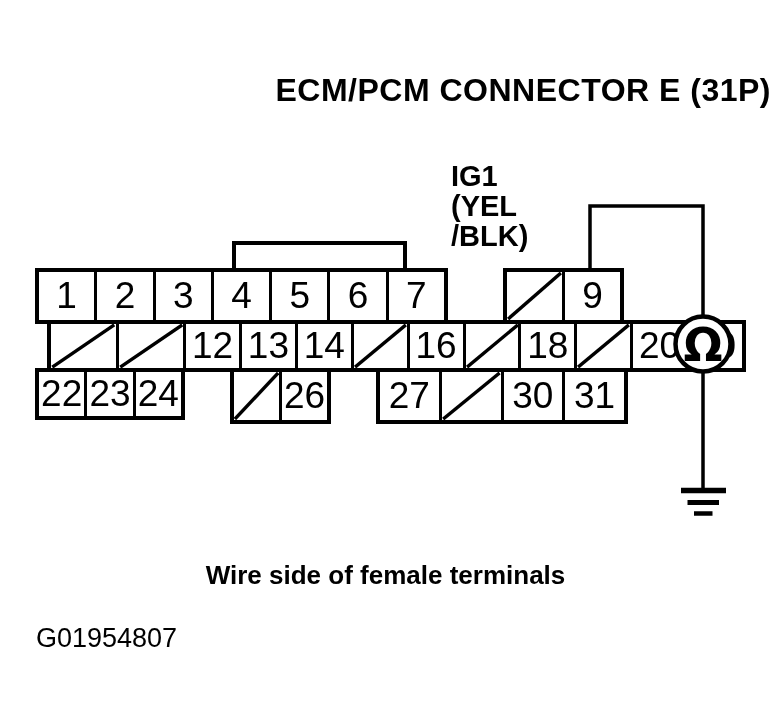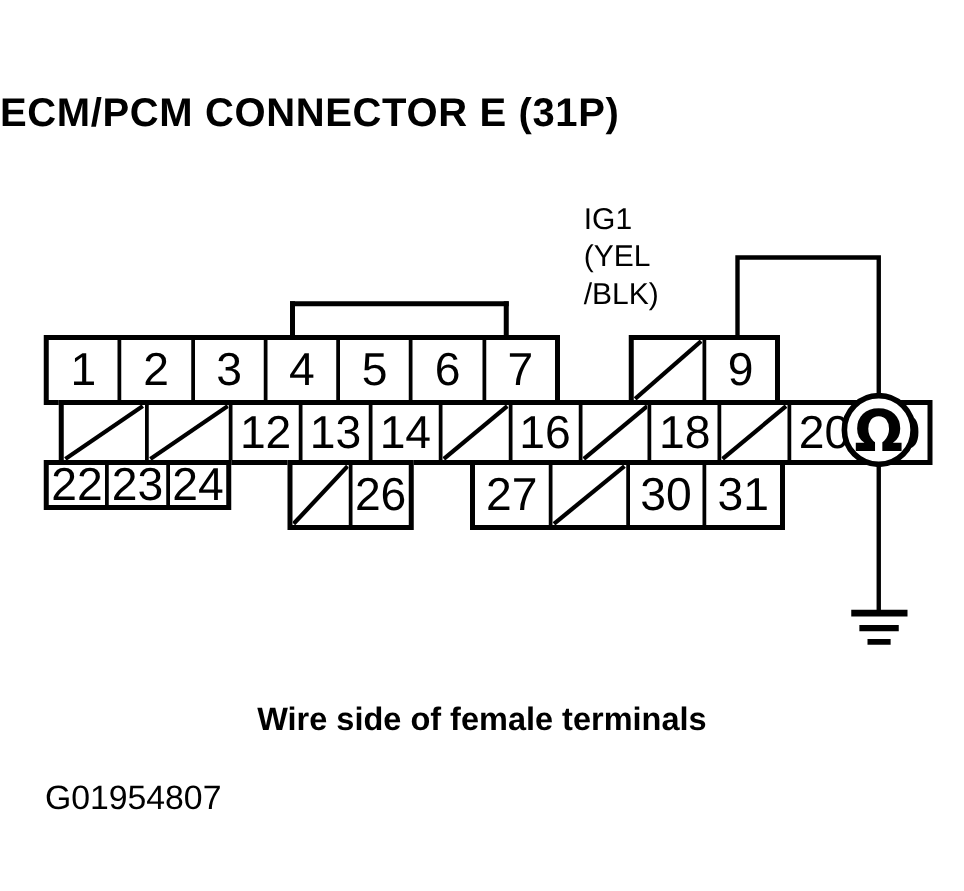--- a/index.html
+++ b/index.html
@@ -6,46 +6,46 @@
   .canvas{
     position:relative;
     width:771px;height:713px;
     background:#ffffff;
     color:#000;
     font-family:"Liberation Sans", sans-serif;
     overflow:hidden;
   }
   .title{
     position:absolute;left:0;top:72px;width:100%;
-    text-align:left;
+    text-align:right;
     font-size:32px;font-weight:bold;letter-spacing:0.5px;
     white-space:nowrap;
   }
   .wire-label{
-    position:absolute;left:467px;top:161px;
-    font-size:24px;font-weight:normal;line-height:30px;
+    position:absolute;left:451px;top:161px;
+    font-size:29px;font-weight:bold;line-height:30px;
     white-space:nowrap;
   }
   .connector{
     position:absolute;left:35px;top:241px;width:589px;height:185px;
   }
   .tab{
     position:absolute;left:197px;top:0;width:175px;height:31px;
     border:4px solid #000;border-bottom:none;background:#fff;
     box-sizing:border-box;
   }
   .grp{
     position:absolute;display:flex;
     border:4px solid #000;background:#fff;
     box-sizing:border-box;
   }
   .gA{left:0;   top:27px;  width:413px;height:56px;}
   .gB{left:468px;top:27px; width:121px;height:56px;}
   .gR2{left:12px;  top:79px;  width:699px;height:52px;}
-  .gC{left:0;   top:127px; width:150px;height:40px;}
+  .gC{left:0;   top:127px; width:150px;height:52px;}
   .gD{left:195px;top:127px;width:101px;height:56px;}
   .gE{left:341px;top:127px;width:252px;height:56px;}
   .cell{
     position:relative;flex:1;
     display:flex;align-items:center;justify-content:center;
     border-right:3px solid #000;
     font-size:37px;font-weight:400;
     overflow:hidden;
   }
   .cell:last-child{border-right:none;}

